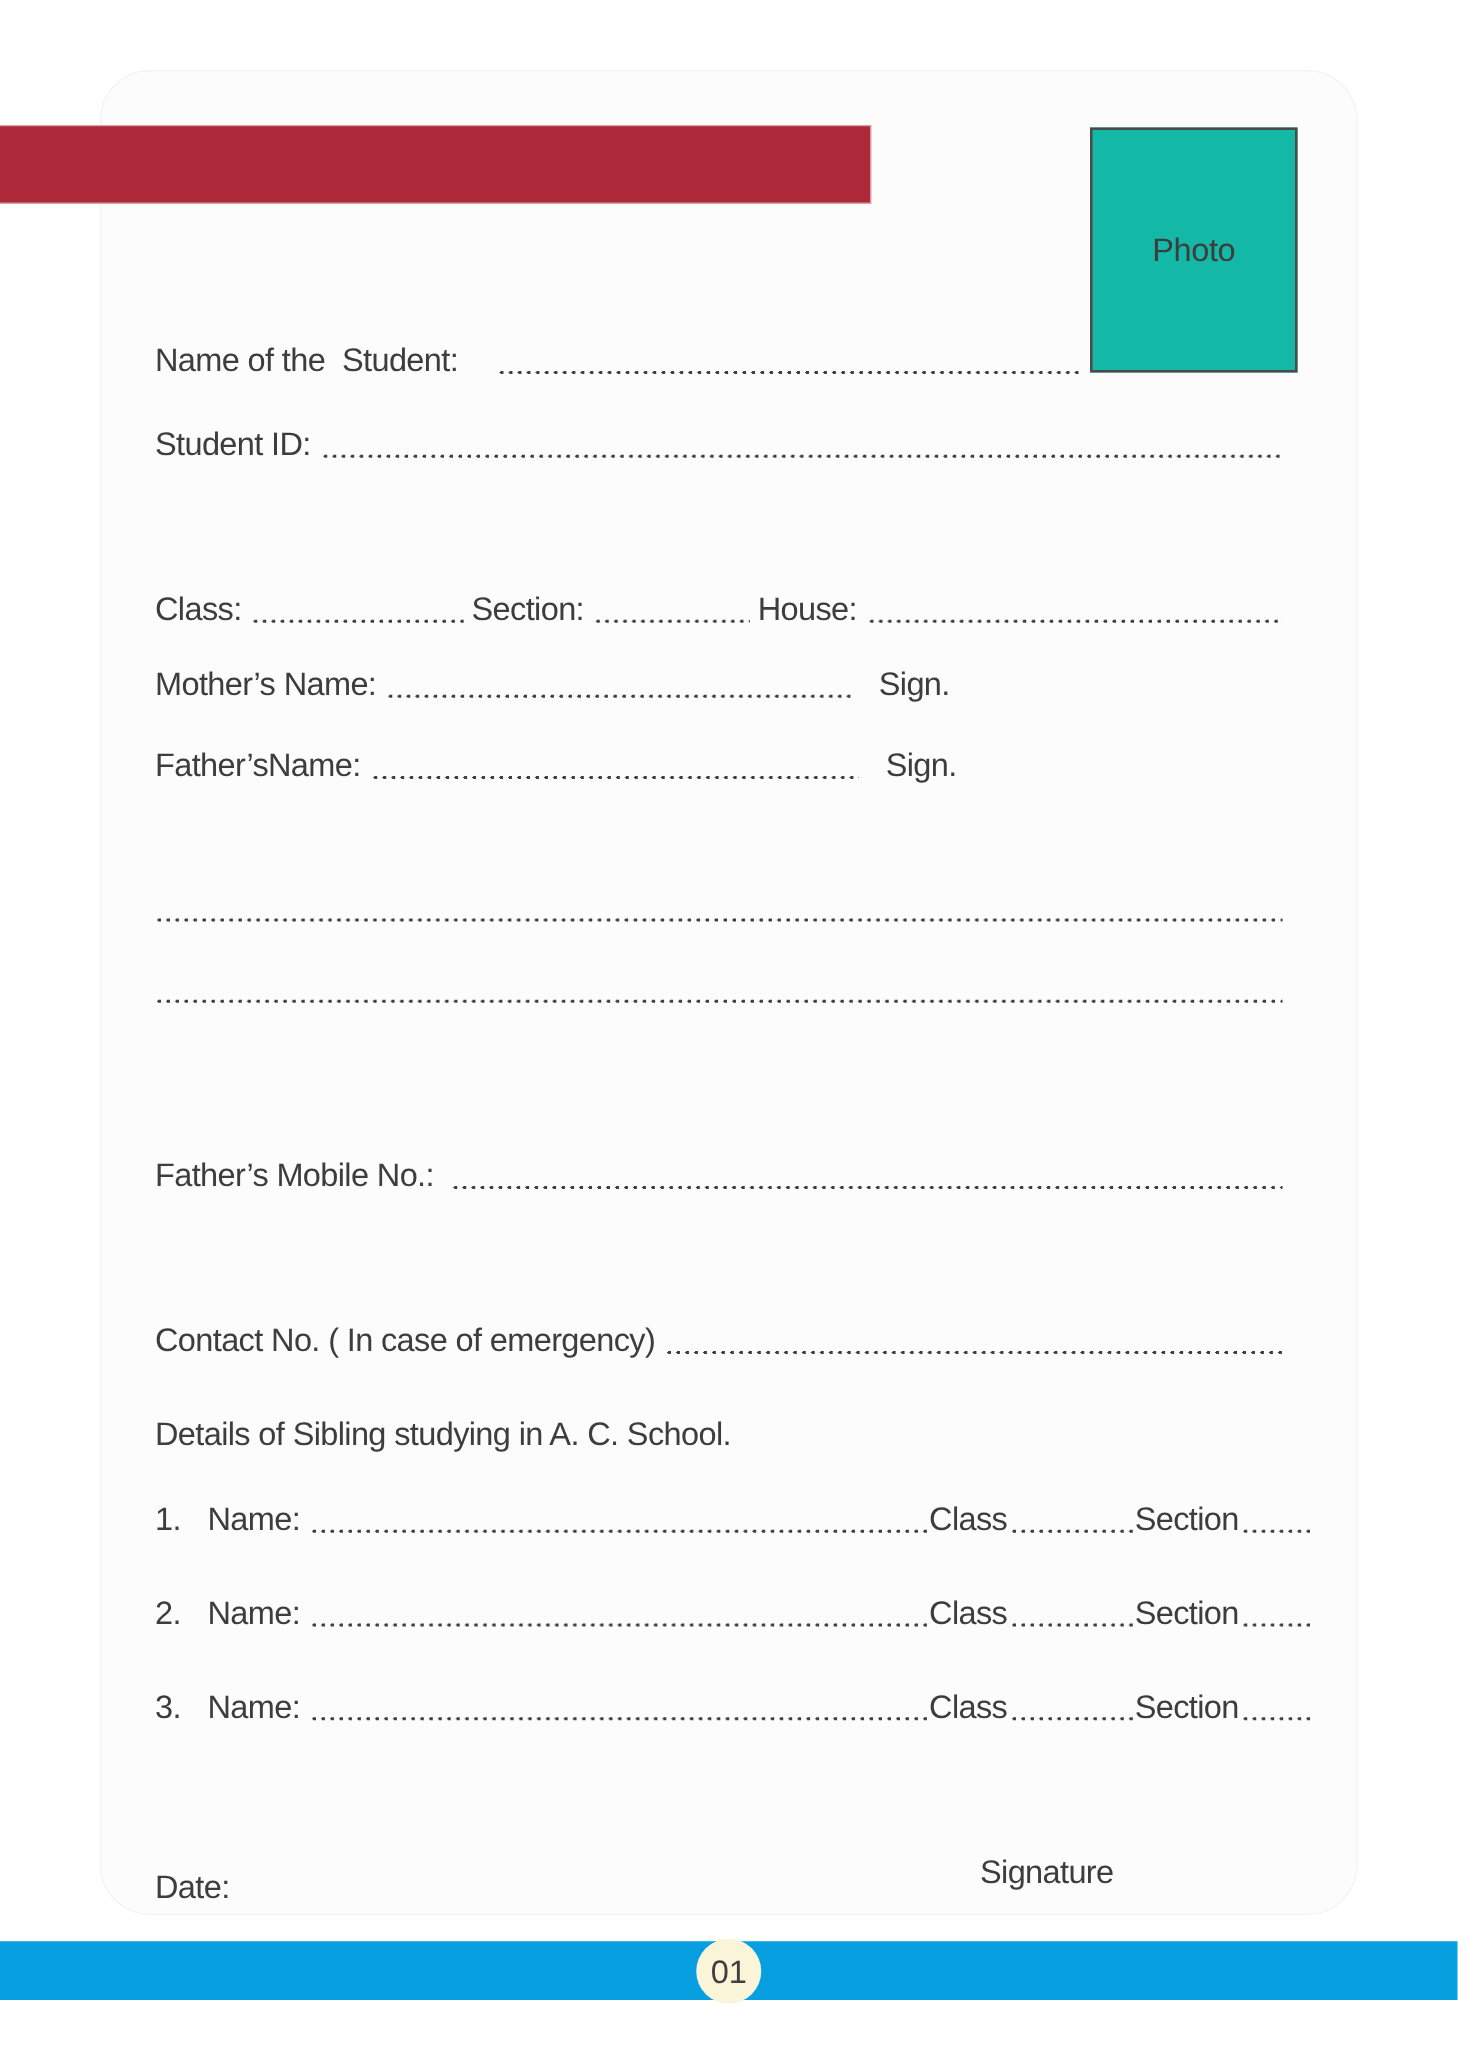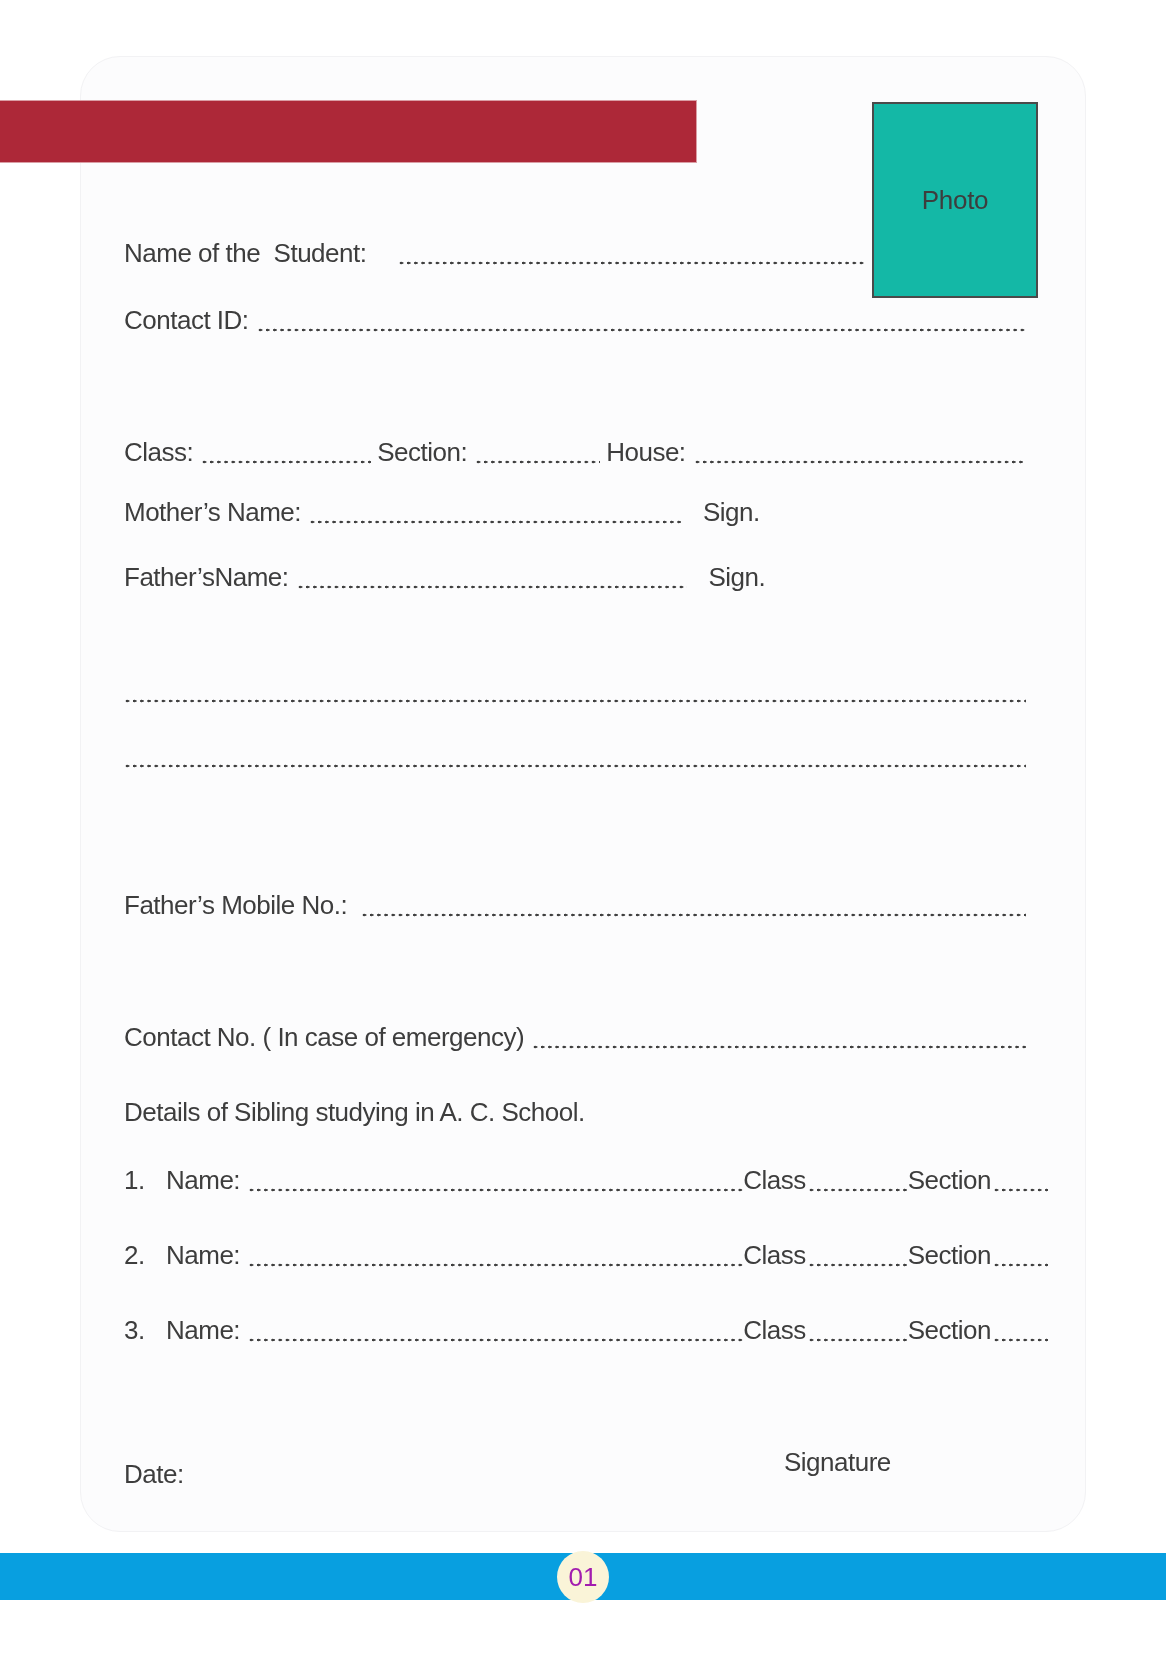--- a/index.html
+++ b/index.html
@@ -25,39 +25,40 @@
     background:#14b8a6;border:2px solid #4a4a4a;box-sizing:border-box;
     display:flex;align-items:center;justify-content:center;
     font-size:26px;letter-spacing:-0.3px;
   }
   .form{position:absolute;left:124px;top:0;width:902px;height:1532px;}
   .row{
     position:absolute;left:0;width:100%;
     display:flex;align-items:flex-end;
     font-size:26px;line-height:32px;letter-spacing:-0.5px;
     white-space:nowrap;
+    margin-top:35px;
   }
   .lbl{white-space:pre;}
   .leader{
     flex:1 1 auto;height:4px;margin:0 0 4px 8px;
     background-image:radial-gradient(circle 1.55px at 3.5px 2px,#3f3f3f 98%,transparent 100%);
     background-size:7.2px 4px;background-repeat:repeat-x;background-position:left bottom;
   }
   .leader.fixed{flex:0 0 auto;}
   .leader.noml{margin-left:0;}
   .num{flex:0 0 42px;}
   .footer-bar{
     position:absolute;left:0;top:1553px;width:1166px;height:47px;
     background:var(--footer-blue,#089fe0);
   }
   .page-badge{
     position:absolute;left:557px;top:1551px;width:52px;height:52px;
     border-radius:50%;background:var(--badge-cream,#faf4d8);
     display:flex;align-items:center;justify-content:center;
-    font-size:26px;color:#a21caf;z-index:2;
+    font-size:26px;color:#404040;z-index:2;
   }
 </style>
 </head>
 <body>
 
 <div class="page">
 
   <div class="card"></div>
 
   <div class="banner"></div>
@@ -67,21 +68,21 @@
   </div>
 
   <div class="form">
 
     <div class="row" style="top:237px;width:740px">
       <span class="lbl">Name of the  Student:</span>
       <span class="leader" style="margin-left:32px"></span>
     </div>
 
     <div class="row" style="top:304px">
-      <span class="lbl">Contact ID:</span>
+      <span class="lbl">Student ID:</span>
       <span class="leader"></span>
     </div>
 
 
     <div class="row" style="top:436px">
       <span class="lbl">Class:</span>
       <span class="leader fixed" style="width:170px"></span>
       <span class="lbl" style="margin-left:6px">Section:</span>
       <span class="leader fixed" style="width:125px"></span>
       <span class="lbl" style="margin-left:6px">House:</span>

